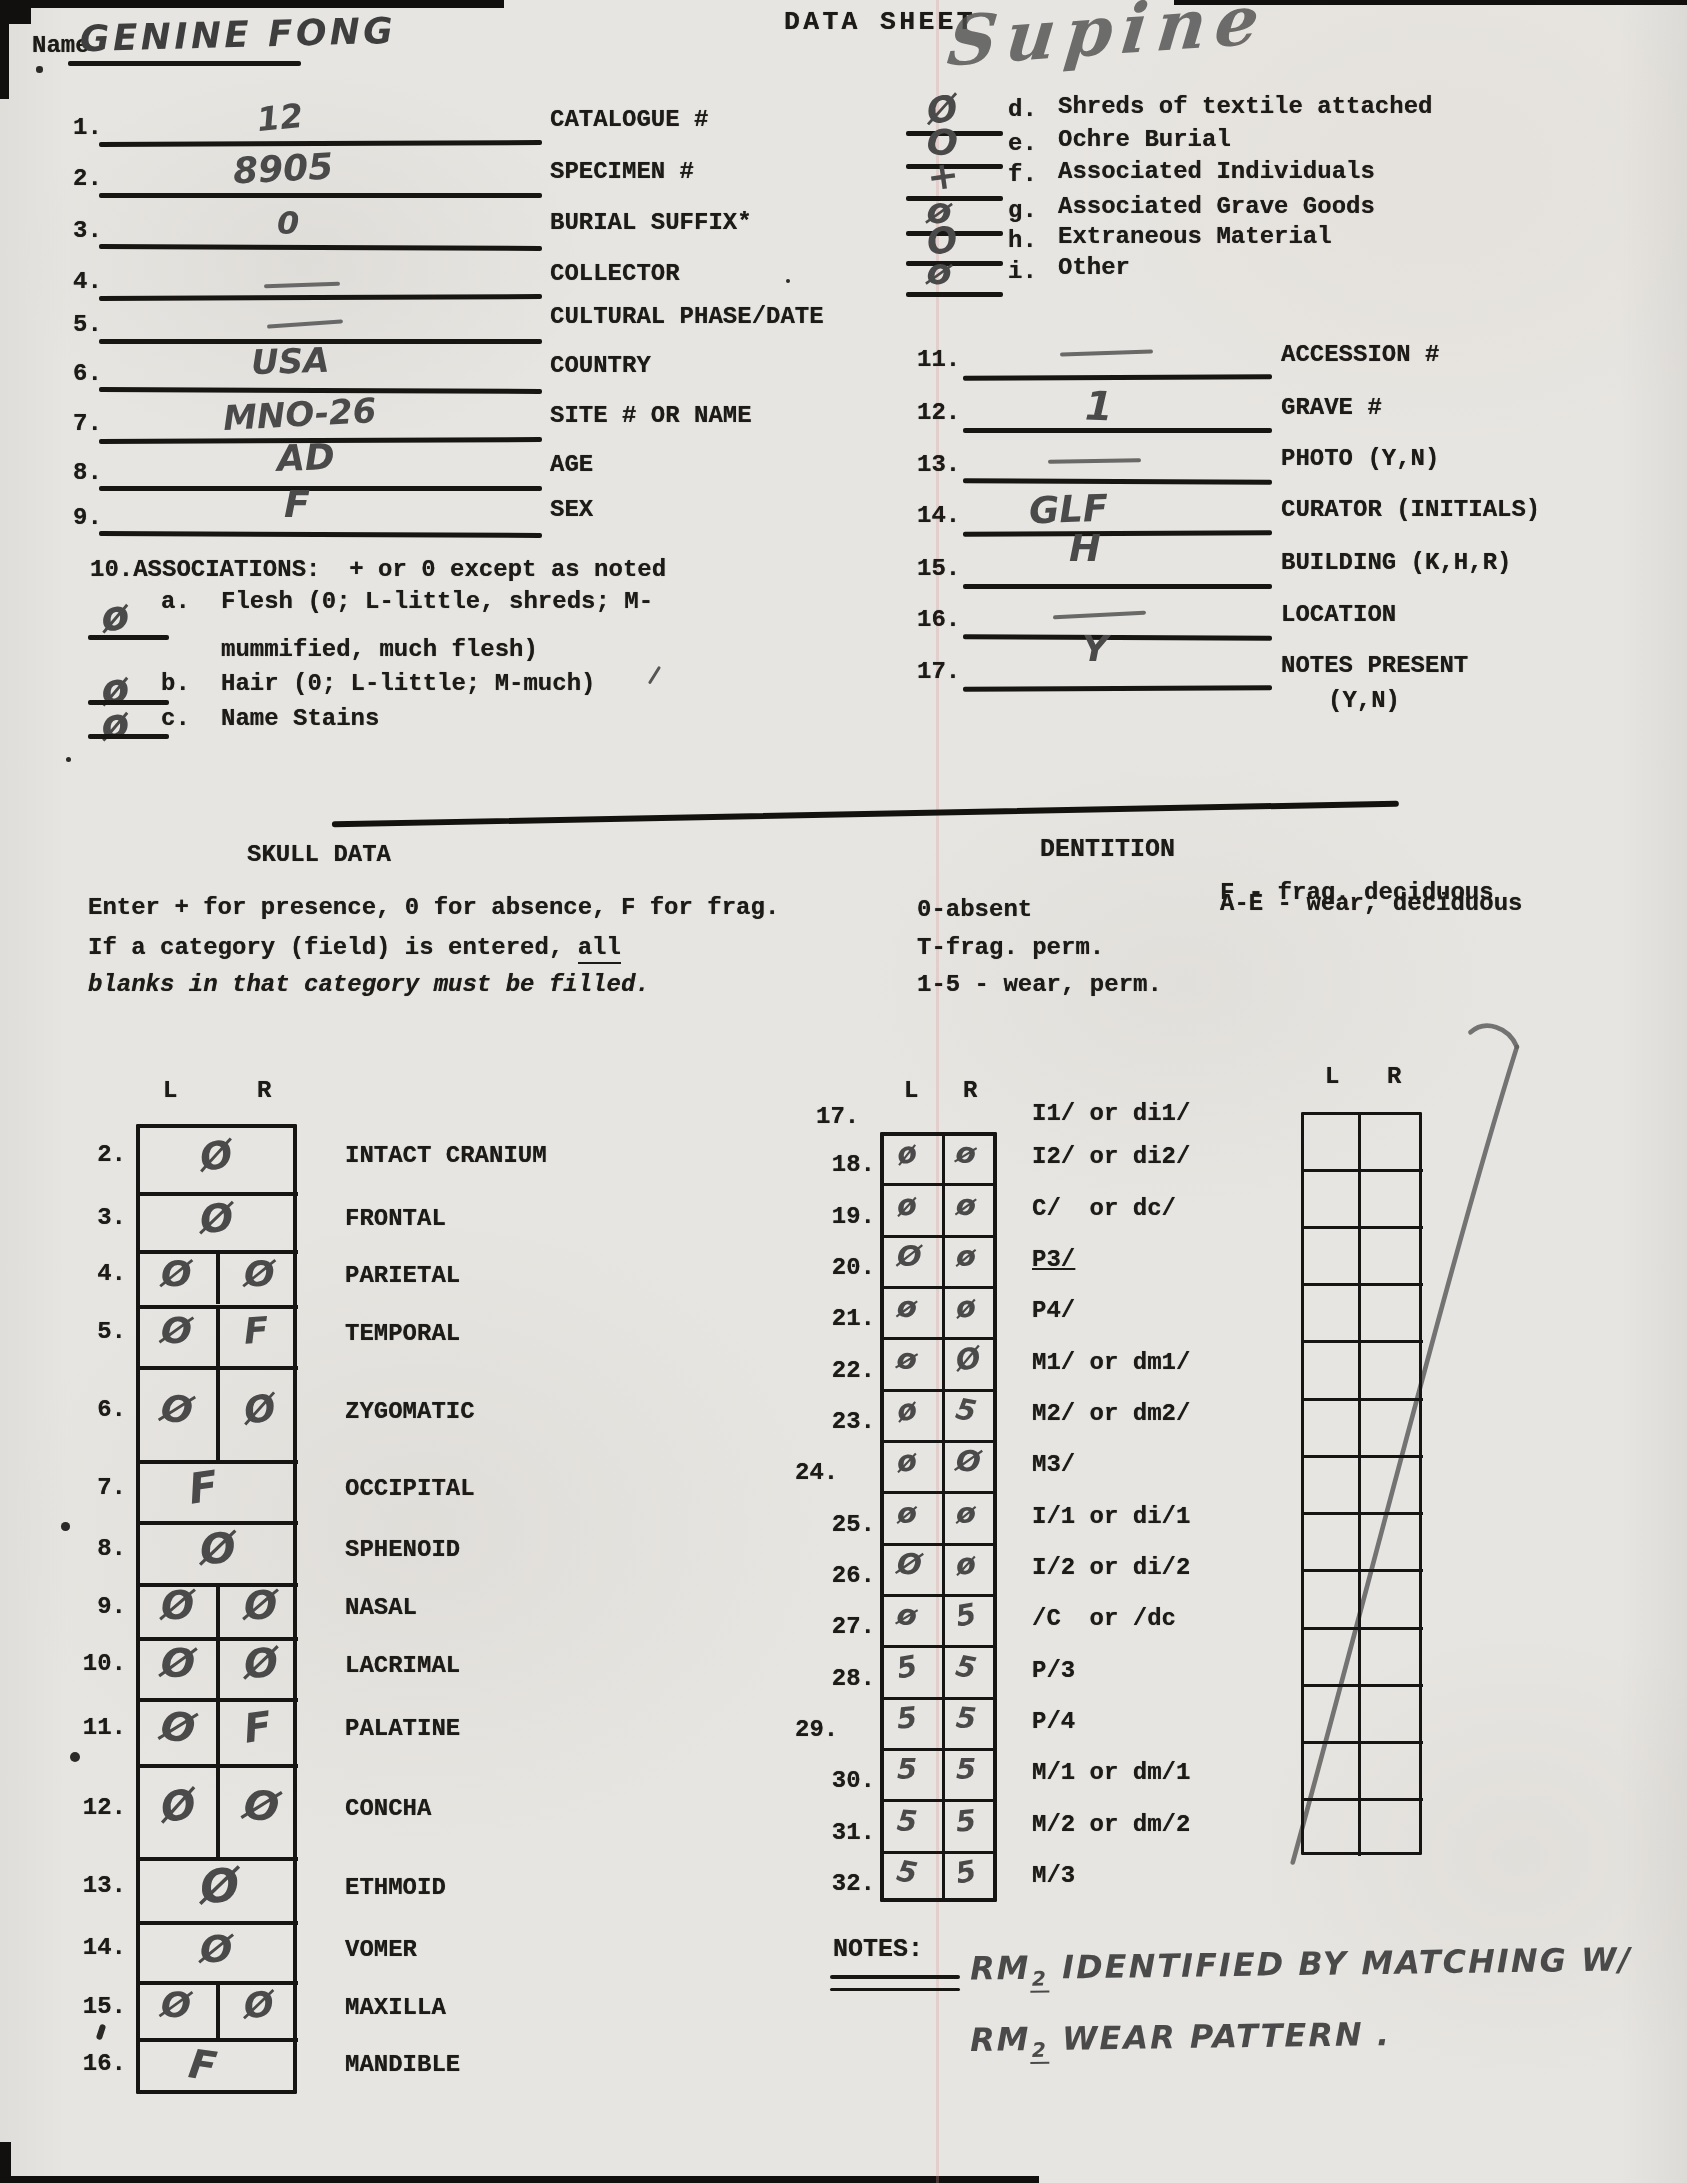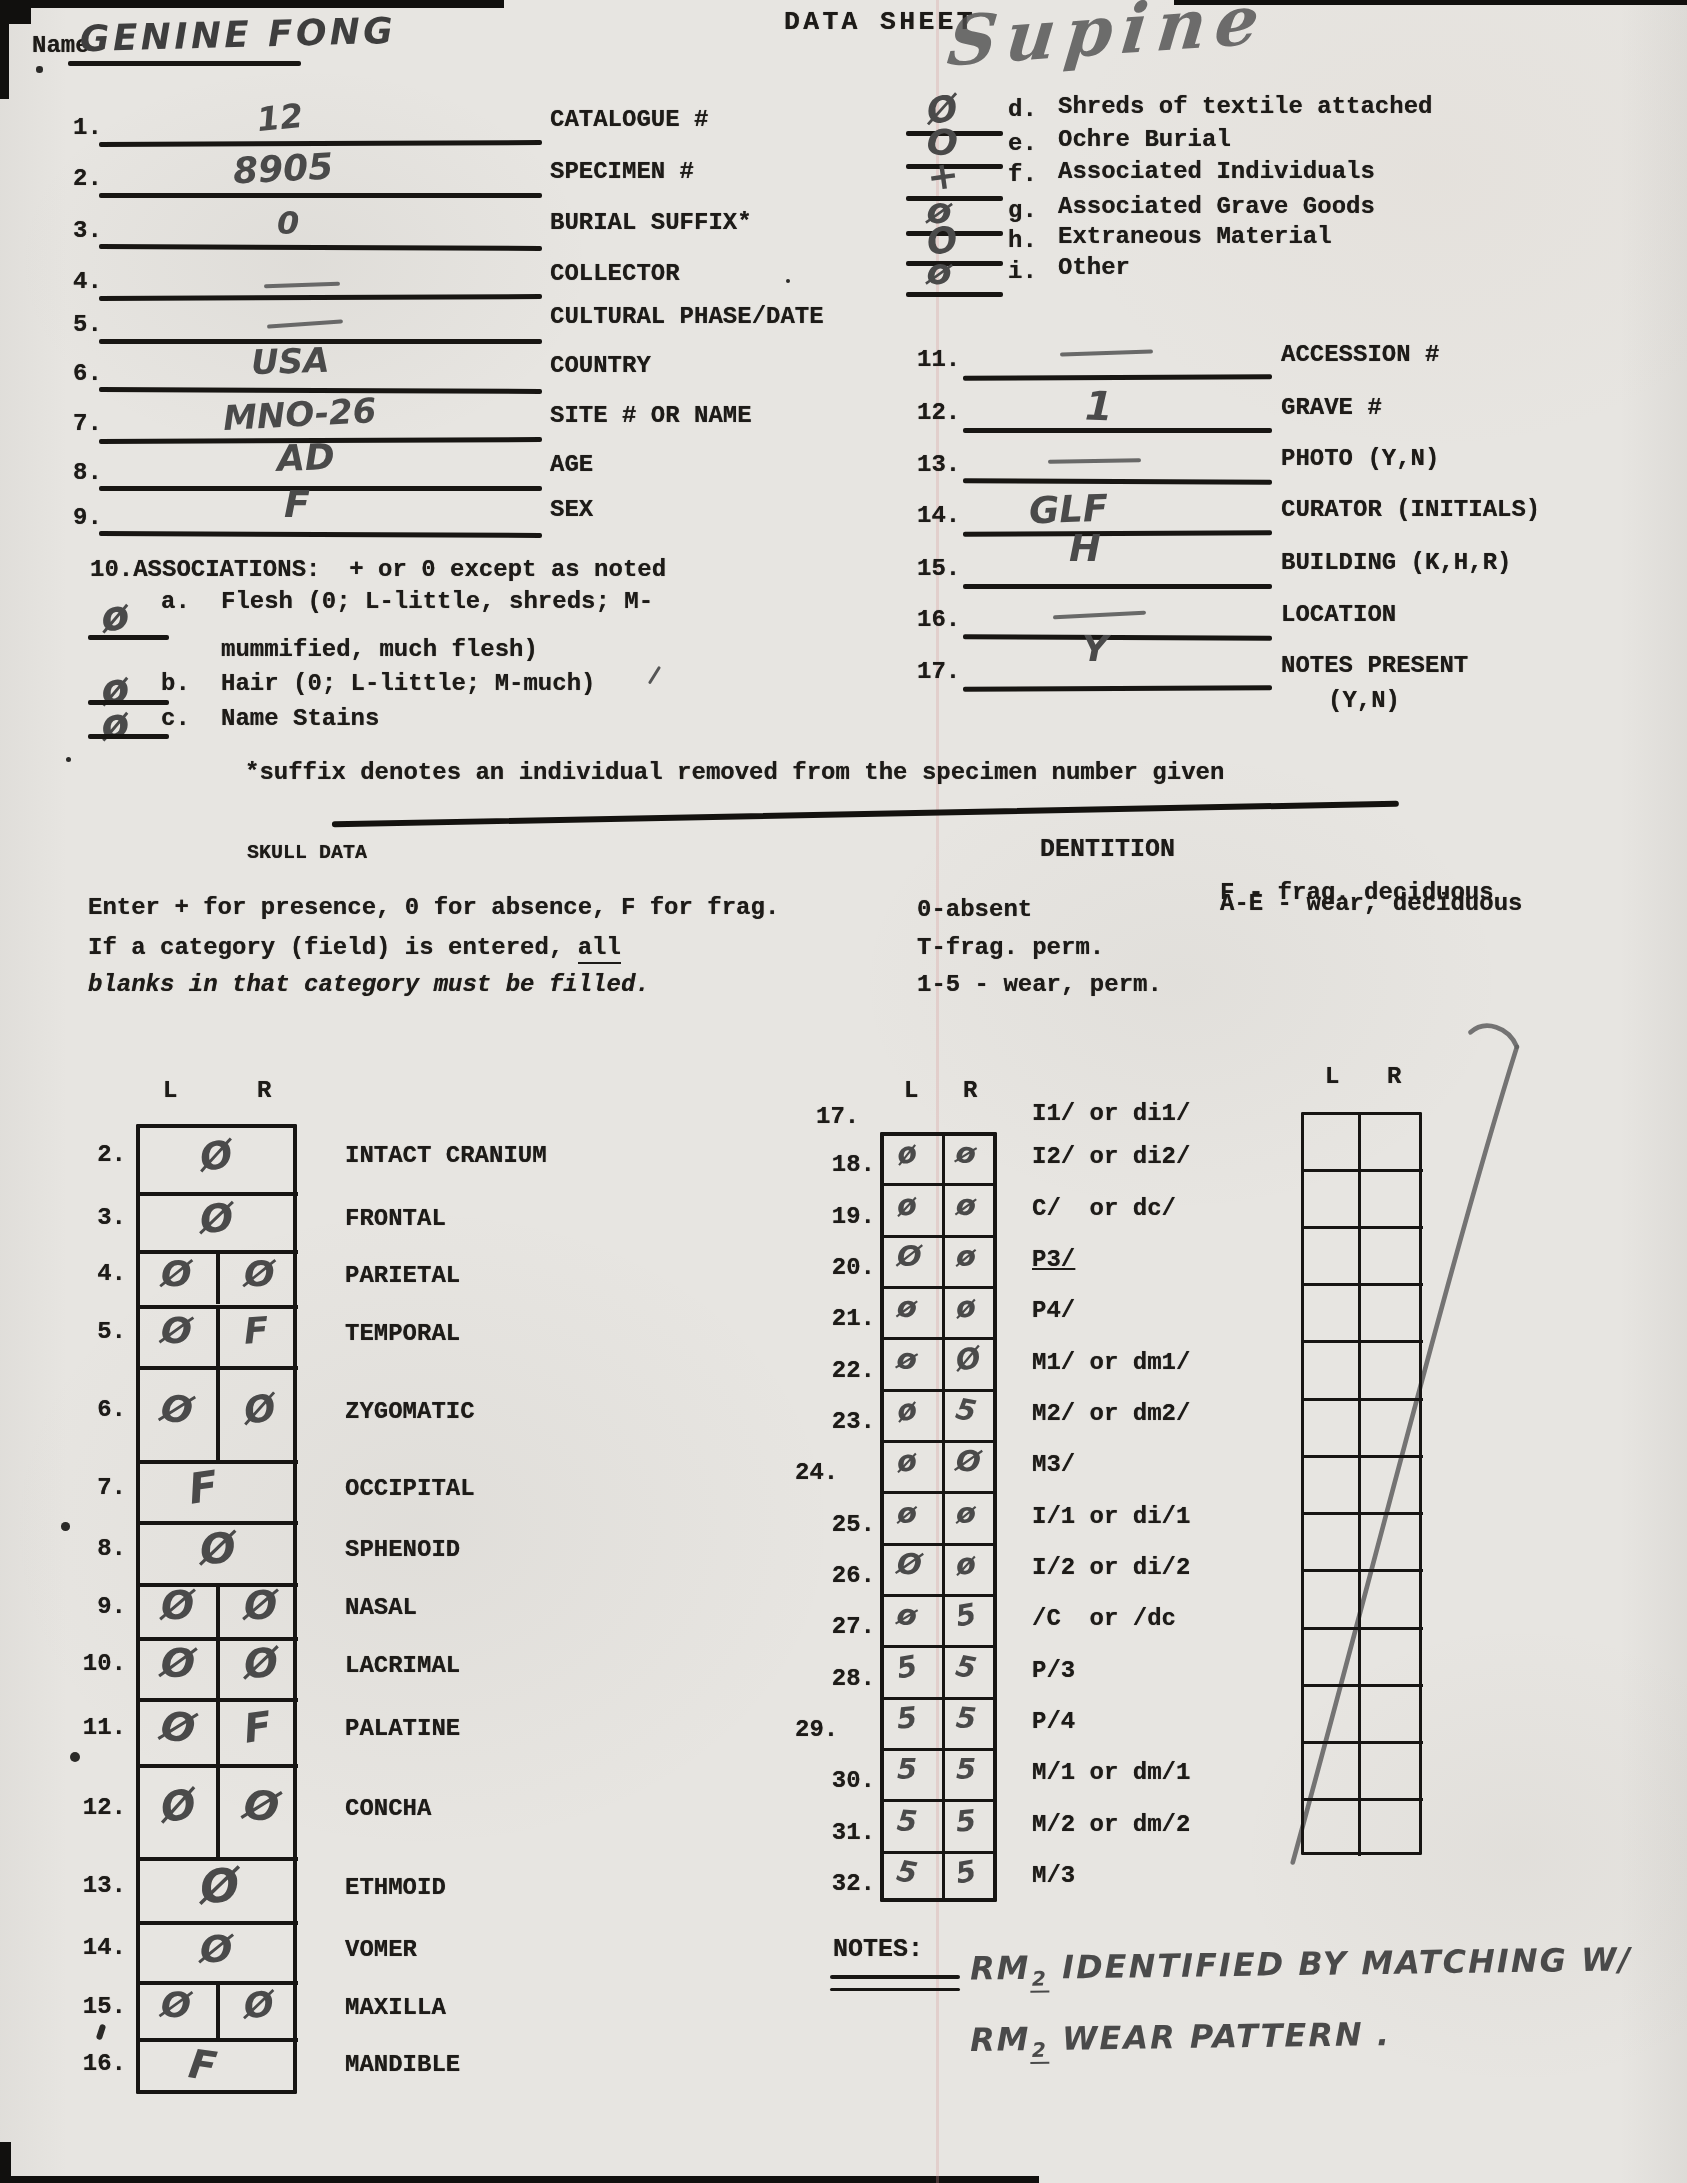--- a/index.html
+++ b/index.html
@@ -59,24 +59,23 @@
 
   <svg style="left:0;top:0;" width="1687" height="2183" viewBox="0 0 2544 3292">
     <line x1="505" y1="1243" x2="2105" y2="1212" stroke="#14120f" stroke-width="9" stroke-linecap="round"></line>
   </svg>
 
   <svg style="left:1253px;top:1015px;" width="305" height="882" viewBox="0 0 460 1330">
     <path d="M60,1278 C170,880 300,360 398,48" stroke="#5f5f5f" stroke-width="7" fill="none" stroke-linecap="round" opacity="0.85"></path>
     <path d="M398,48 C386,18 350,6 328,26" stroke="#5f5f5f" stroke-width="7" fill="none" stroke-linecap="round" opacity="0.85"></path>
   </svg>
 
-  <div class="typed" style="left:247px;top:842px;font-size:20px;">SKULL DATA</div>
+  <div class="typed" style="left:247px;top:842px;font-size:24px;">SKULL DATA</div>
   <div class="typed" style="left:1040px;top:837px;font-size:25px;">DENTITION</div>
   <div class="typed" style="left:90px;top:557px;">10.ASSOCIATIONS:  + or 0 except as noted</div>
-  <div class="typed" style="left:245px;top:760px;">*suffix denotes an individual removed from the specimen number given</div>
   <div class="typed" style="left:833px;top:1937px;font-size:25px;">NOTES:</div>
   <div class="ink-line" style="left:830px;top:1975px;width:130px;height:4px;"></div>
   <div class="ink-line" style="left:830px;top:1988px;width:130px;height:3.3px;"></div>
 
   <div id="form-root">
       <div class="typed" style="left: 73px; top: 115px;">1.</div>
       <div class="ink-line" style="left: 99px; top: 141px; width: 443px; transform: rotate(-0.25deg);"></div>
       <div class="typed" style="left: 550px; top: 107px;">CATALOGUE #</div>
       <div class="hw" style="left: 257px; top: 101px; font-size: 33px; transform: rotate(-6deg); color: rgb(74, 74, 74);">12</div>
       <div class="typed" style="left: 73px; top: 166px;">2.</div>

